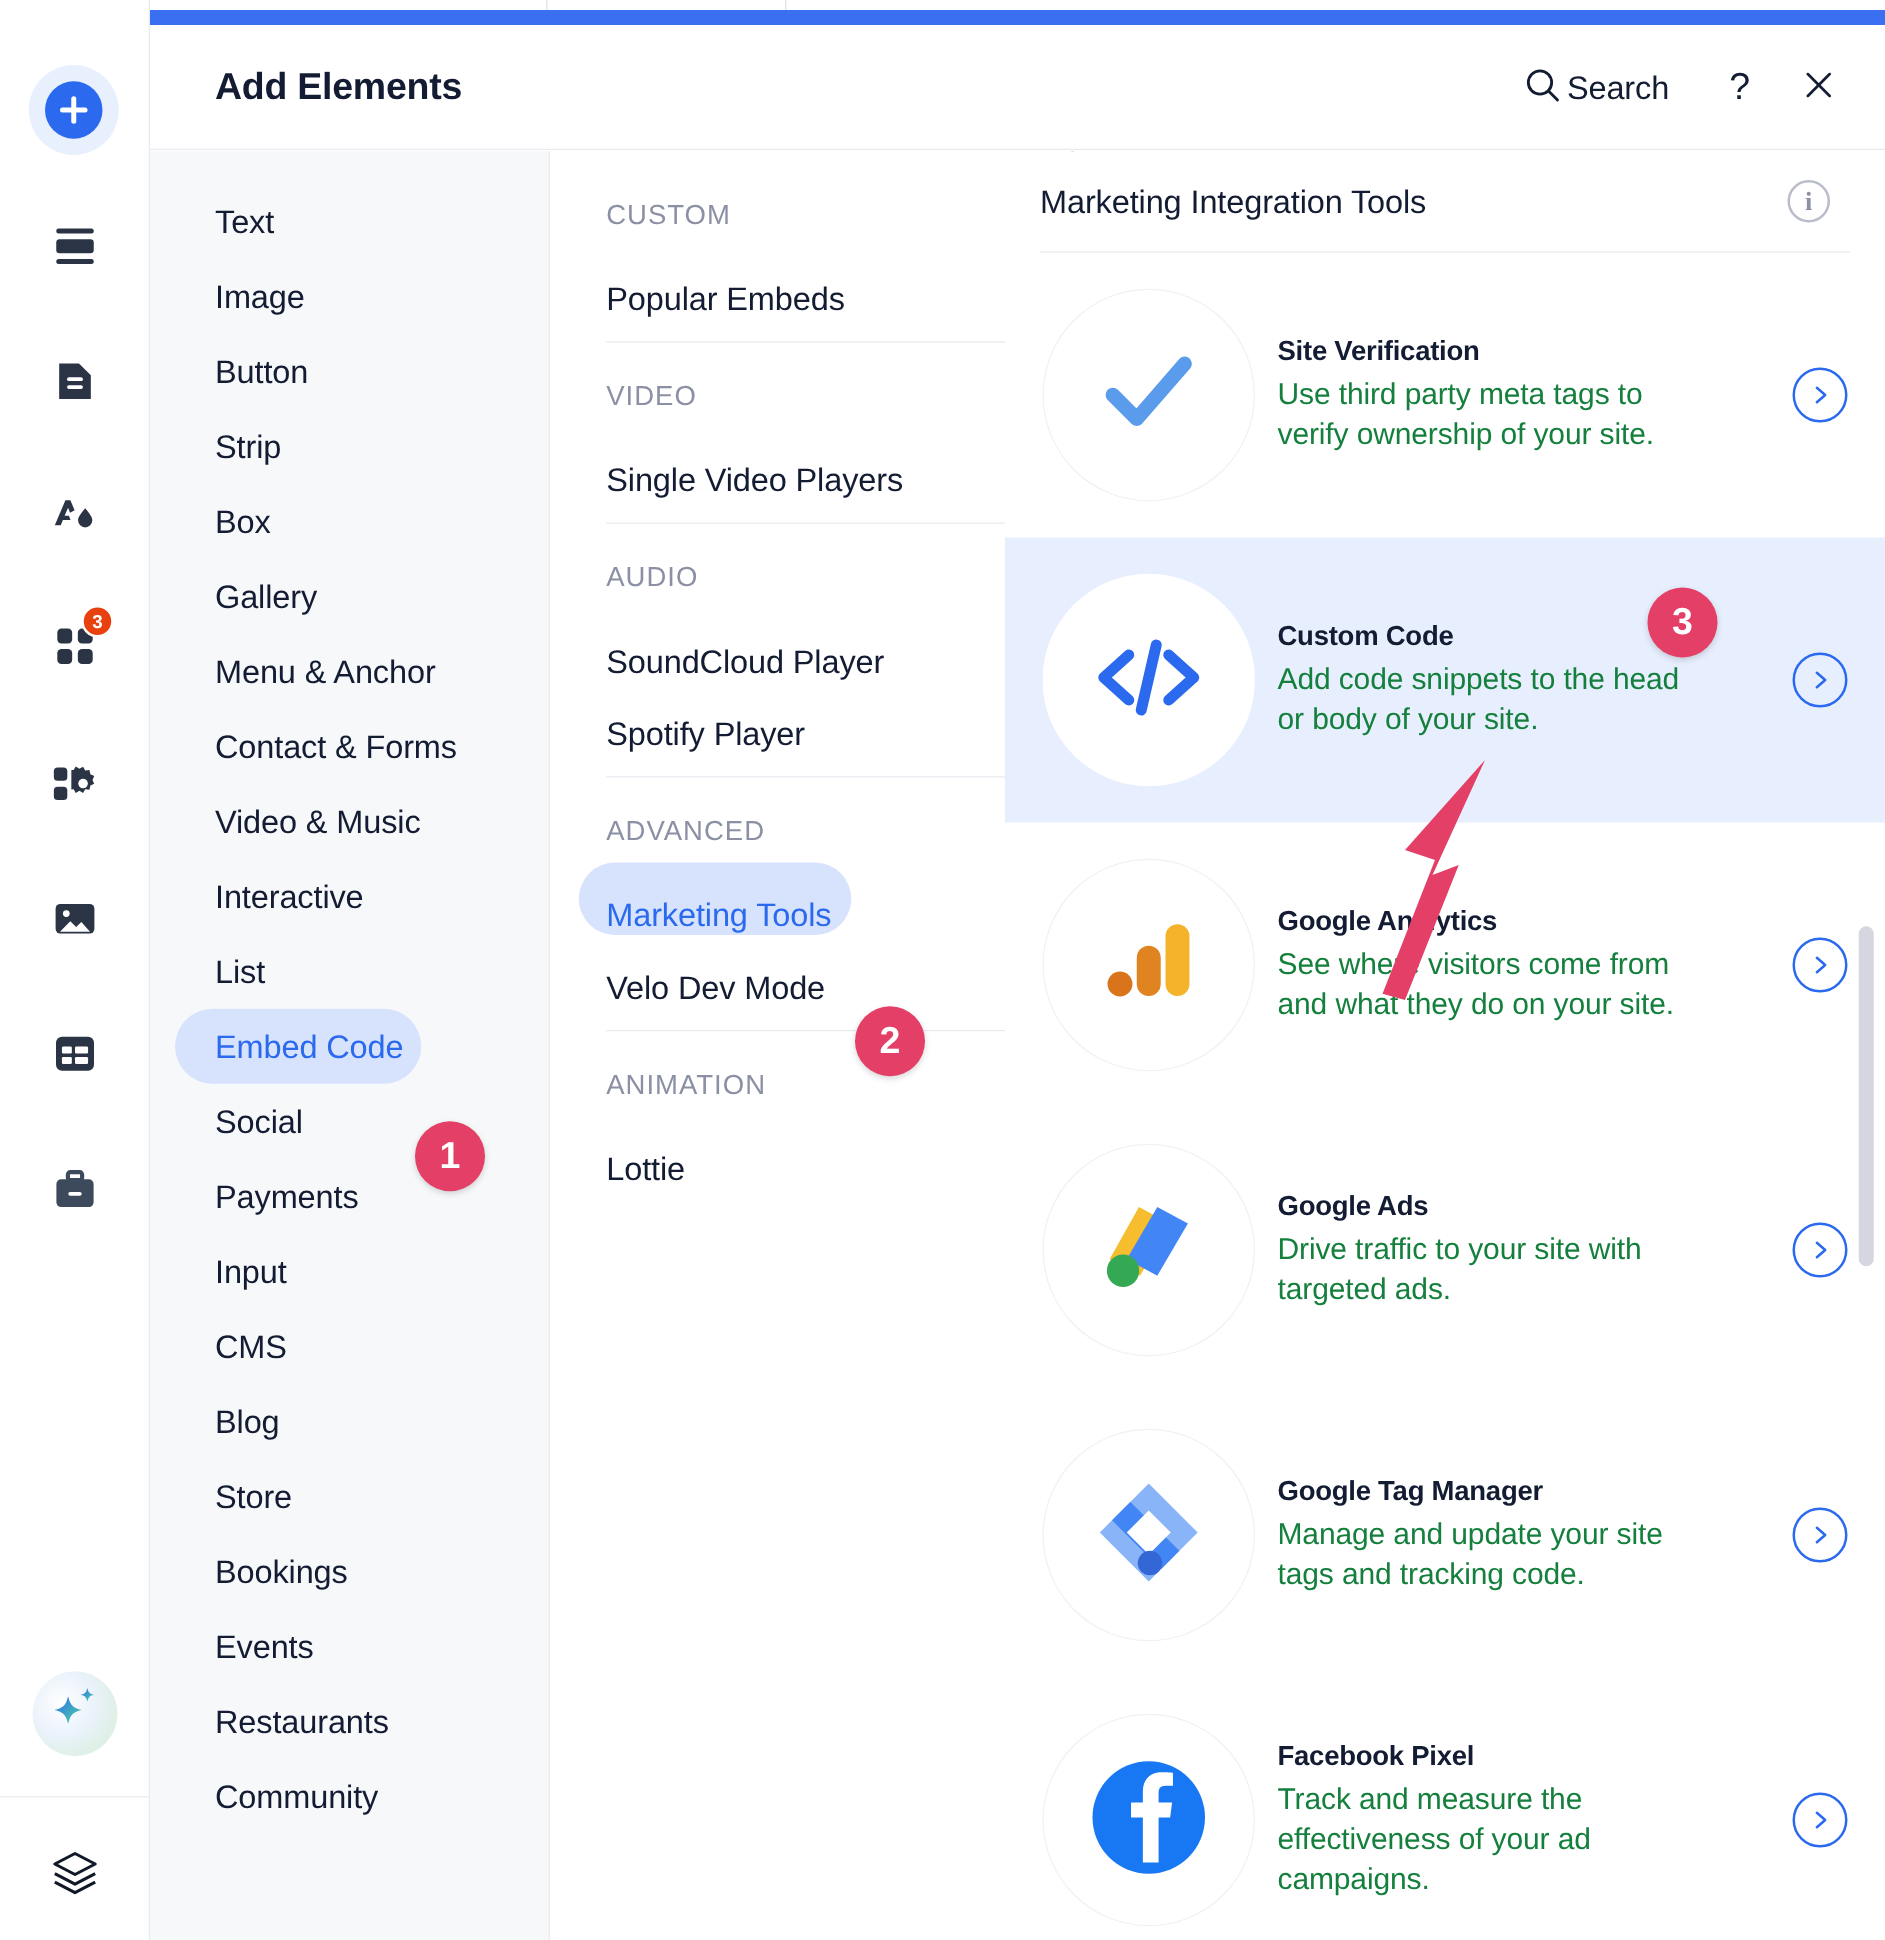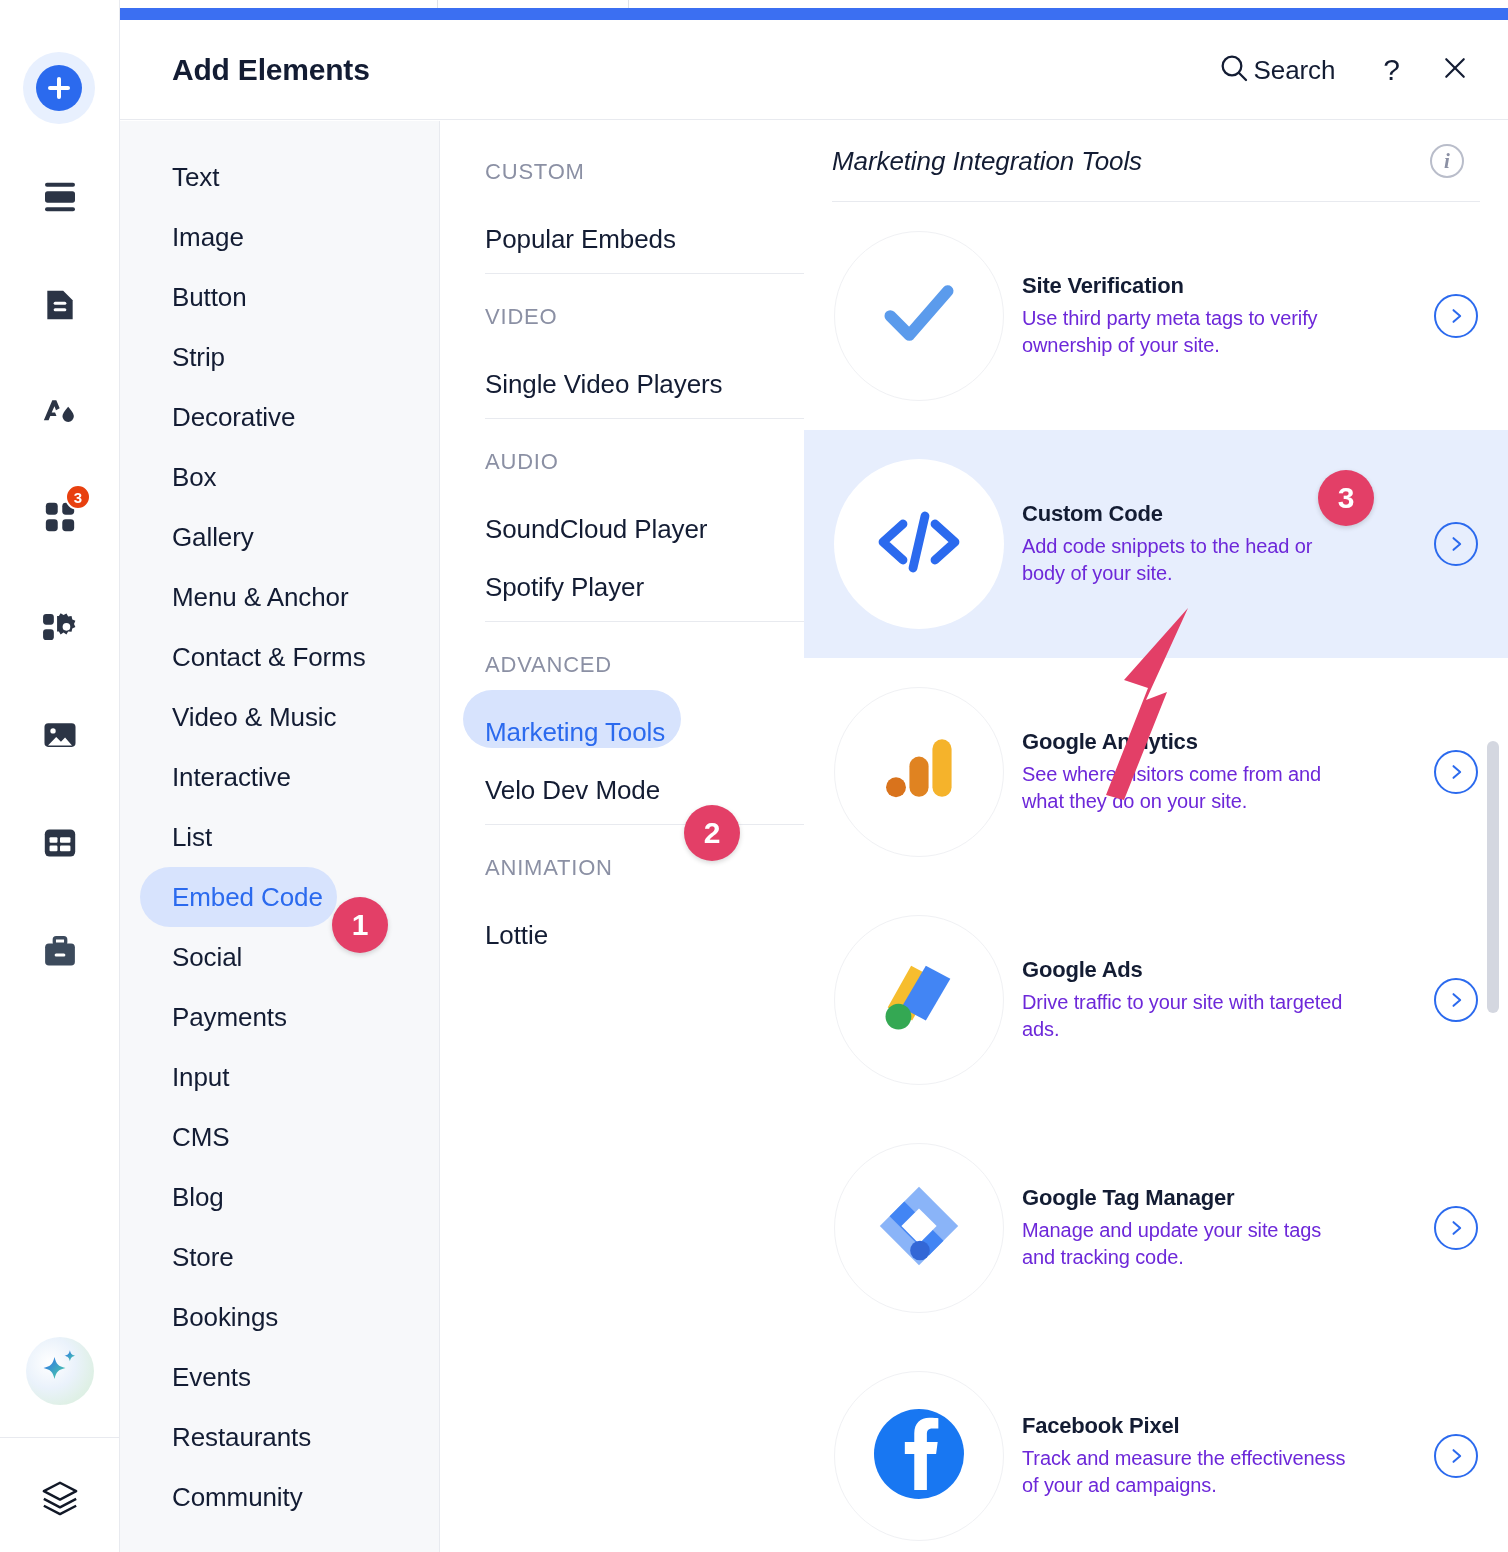--- a/index.html
+++ b/index.html
@@ -104,21 +104,21 @@
   .sub-item.active { background: #d7e3fd; color: #2b6aee; }
   .grp-div { margin: 18px 44px 18px 44px; height: 1px; background: #e8eaef; }
 
   
   .col3 {
     position: absolute; left: 684px; top: 101px; width: 704px; height: 1431px;
     background: #ffffff; overflow: hidden;
   }
   .c3-head {
     position: absolute; left: 0; top: 0; width: 704px; height: 80px;
-    display: flex; align-items: center; padding: 0 44px 0 28px; font-style: italic;
+    display: flex; align-items: center; padding: 0 44px 0 28px;
   }
   .c3-head-title { font-size: 26px; color: #131c33; letter-spacing: -0.1px; }
   .info-icon {
     margin-left: auto; width: 34px; height: 34px; border-radius: 50%;
     border: 2px solid #b9bdca; color: #8b90a4; font-size: 21px; font-weight: 700;
     display: flex; align-items: center; justify-content: center;
     font-family: "Liberation Serif", serif; cursor: pointer;
   }
   .c3-head-rule { position: absolute; left: 28px; top: 80px; width: 648px; height: 1px; background: #e8eaef; }
 
@@ -129,21 +129,21 @@
   }
   .tool-row.selected { background: #e7eefd; }
   .tool-icon {
     width: 170px; height: 170px; min-width: 170px; border-radius: 50%;
     background: #ffffff; border: 1px solid #f0f1f4;
     display: flex; align-items: center; justify-content: center;
   }
   .tool-row.selected .tool-icon { border-color: transparent; }
   .tool-text { flex: 1; padding-left: 18px; padding-right: 10px; }
   .tool-name { font-size: 22px; font-weight: 700; color: #131c33; letter-spacing: -0.2px; margin-bottom: 6px; }
-  .tool-desc { font-size: 20px; line-height: 1.33; color: #6d28d9; letter-spacing: -0.1px; max-width: 330px; }
+  .tool-desc { font-size: 24px; line-height: 1.33; color: #15803d; letter-spacing: -0.1px; max-width: 330px; }
   .chev {
     width: 44px; height: 44px; min-width: 44px; border-radius: 50%;
     border: 2px solid #2b6aee; color: #2b6aee;
     display: flex; align-items: center; justify-content: center; cursor: pointer;
   }
 
   
   .c3-scroll-thumb {
     position: absolute; right: 9px; top: 620px; width: 12px; height: 272px;
     background: #d4d7e0; border-radius: 6px; cursor: pointer;
@@ -319,23 +319,20 @@
             <span>Text</span>
           </div>
           <div class="cat-item">
             <span>Image</span>
           </div>
           <div class="cat-item">
             <span>Button</span>
           </div>
           <div class="cat-item">
             <span>Strip</span>
-          </div>
-          <div class="cat-item">
-            <span>Decorative</span>
           </div>
           <div class="cat-item">
             <span>Box</span>
           </div>
           <div class="cat-item">
             <span>Gallery</span>
           </div>
           <div class="cat-item">
             <span>Menu &amp; Anchor</span>
           </div>

